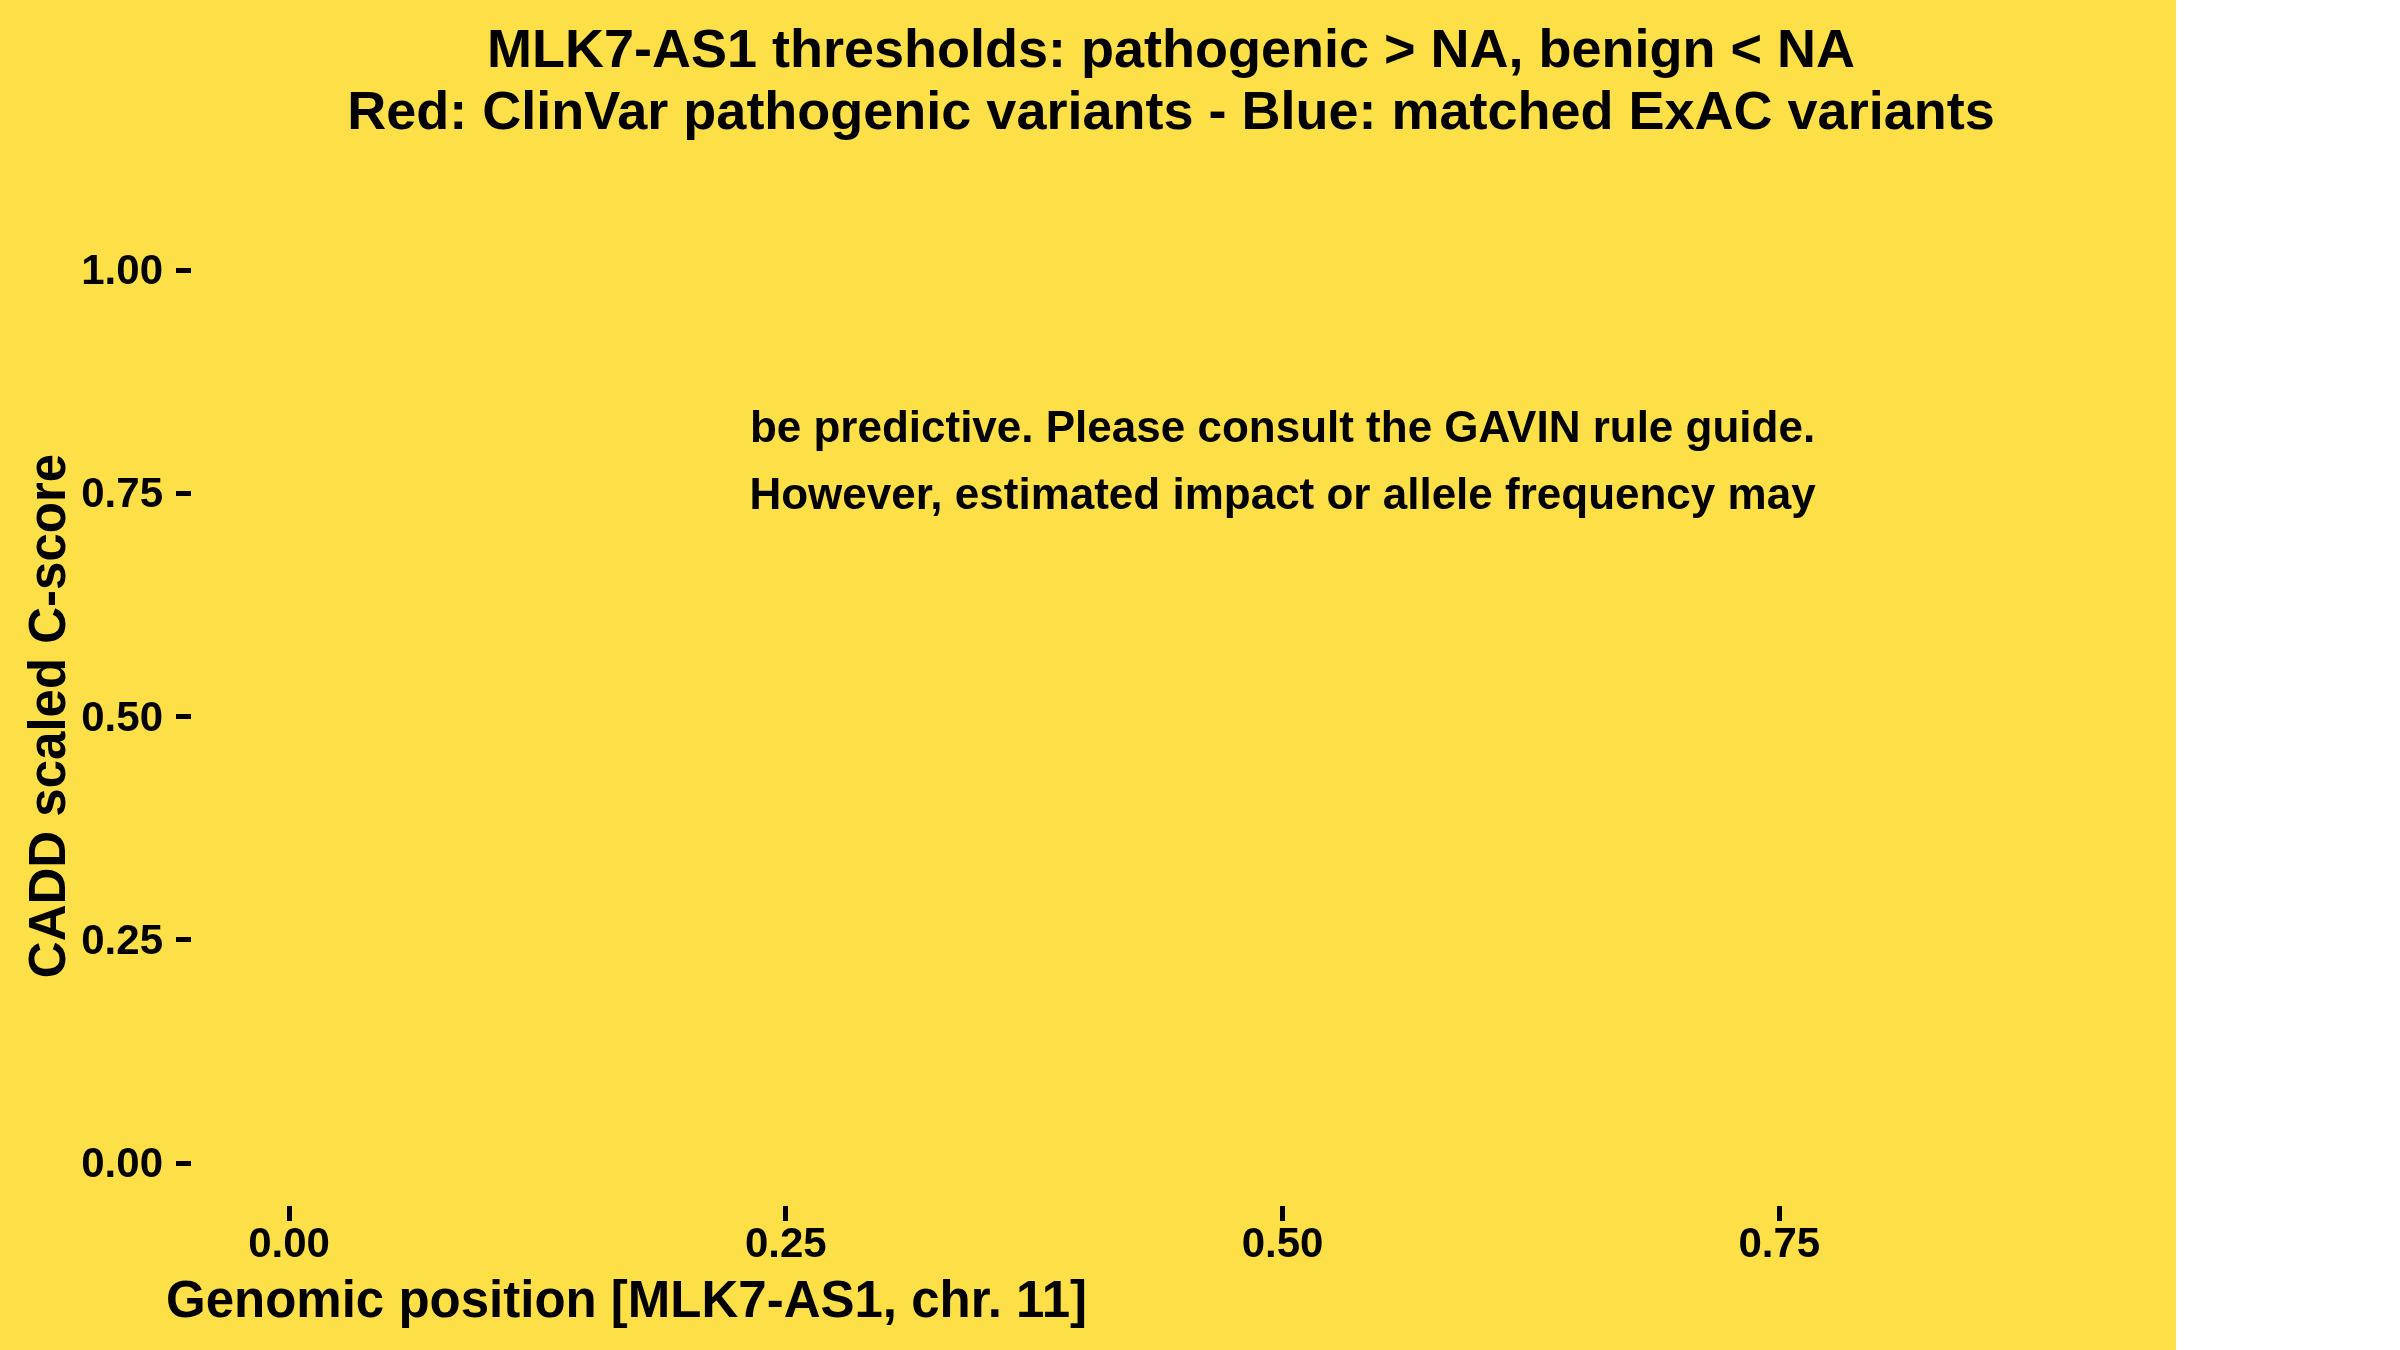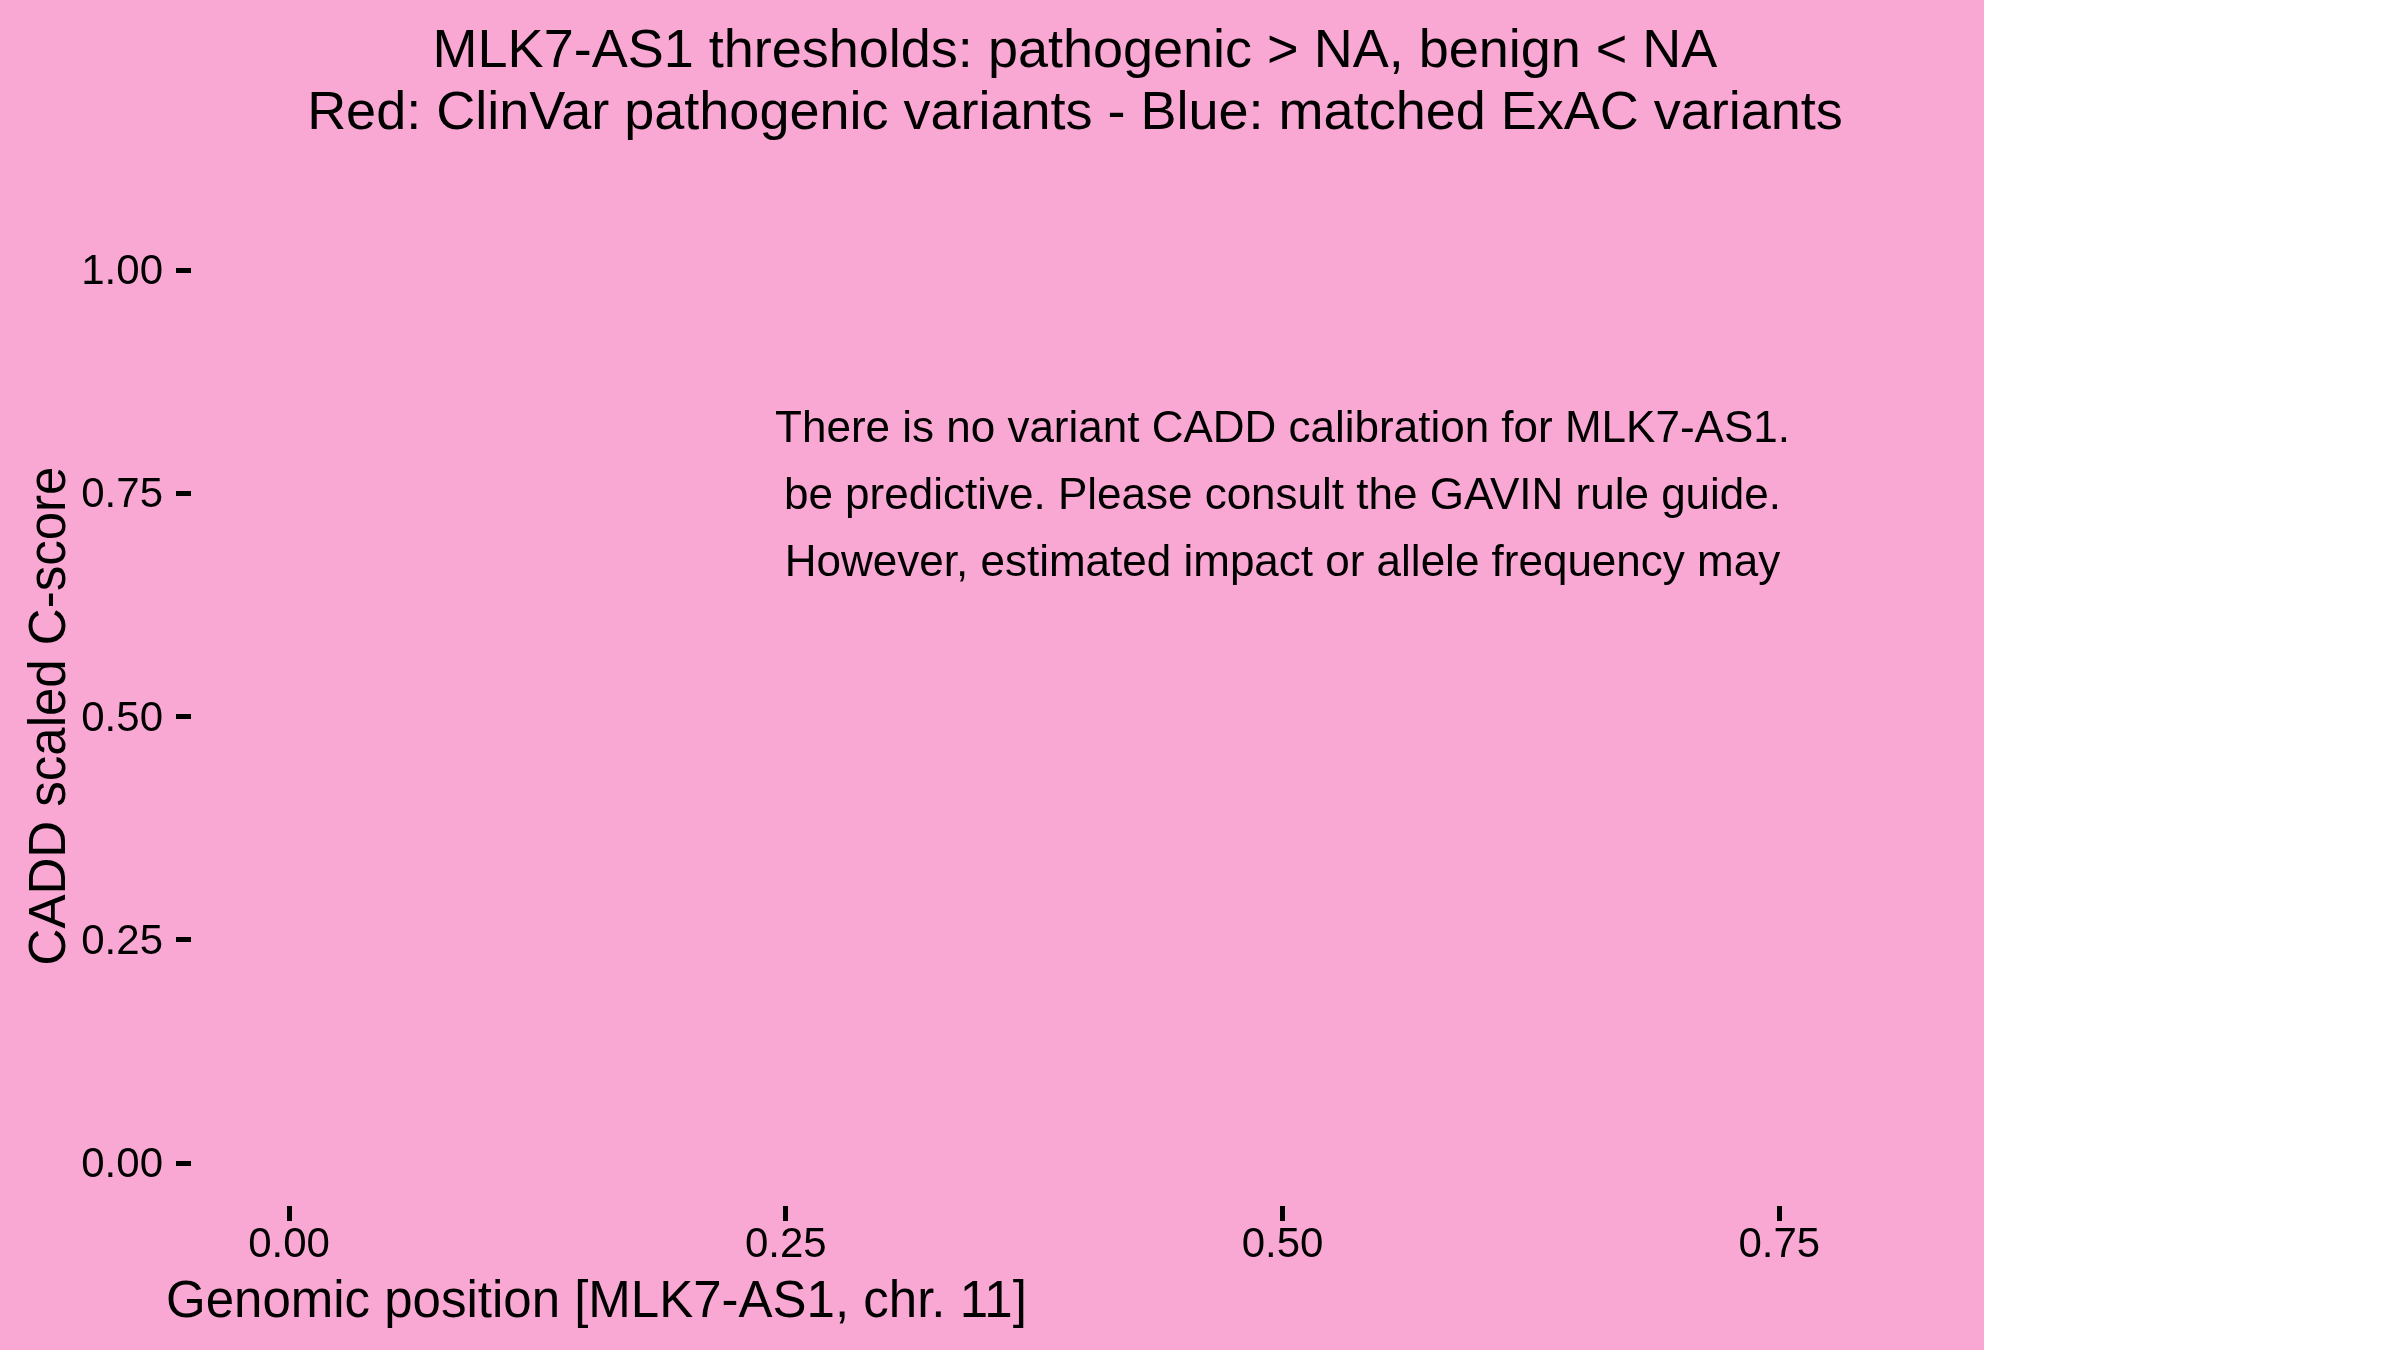--- a/index.html
+++ b/index.html
@@ -2,26 +2,27 @@
 <html><head>
 <meta charset="utf-8">
 <style>
   html, body {
     margin: 0;
     padding: 0;
     background: #ffffff;
   }
   #figure {
     position: relative;
-    width: 1984px;
+    width: 2176px;
     height: 1350px;
-    background: #f9a8d4;
+    background: #fde047;
     color: #000000;
     font-family: "Liberation Sans", "DejaVu Sans", sans-serif;
     overflow: hidden;
+    font-weight: bold;
   }
   .title-block {
     position: absolute;
     left: 166px;
     right: 0;
     top: 17px;
     text-align: center;
     font-size: 54px;
     line-height: 62px;
     white-space: nowrap;
@@ -95,21 +96,20 @@
     <div>MLK7-AS1 thresholds: pathogenic &gt; NA, benign &lt; NA</div>
     <div>Red: ClinVar pathogenic variants - Blue: matched ExAC variants</div>
   </div>
 
   <div class="y-axis-title-anchor">
     <div class="y-axis-title">CADD scaled C-score</div>
   </div>
 
   <div>
     <div class="annotation-block" style="left: 482.5px; width: 1600px; top: 393.25px;">
-      <div>There is no variant CADD calibration for MLK7-AS1.</div>
       <div>be predictive. Please consult the GAVIN rule guide.</div>
       <div>However, estimated impact or allele frequency may</div>
     </div>
     <div id="points-layer"></div>
   </div>
 
   <div id="y-ticks">
       <div class="tick-mark-y" style="left: 176px; top: 1160.5px; background: rgb(0, 0, 0);"></div>
       <div class="tick-label-y" style="top: 1142px;">0.00</div>
       <div class="tick-mark-y" style="left: 176px; top: 937.25px; background: rgb(0, 0, 0);"></div>

